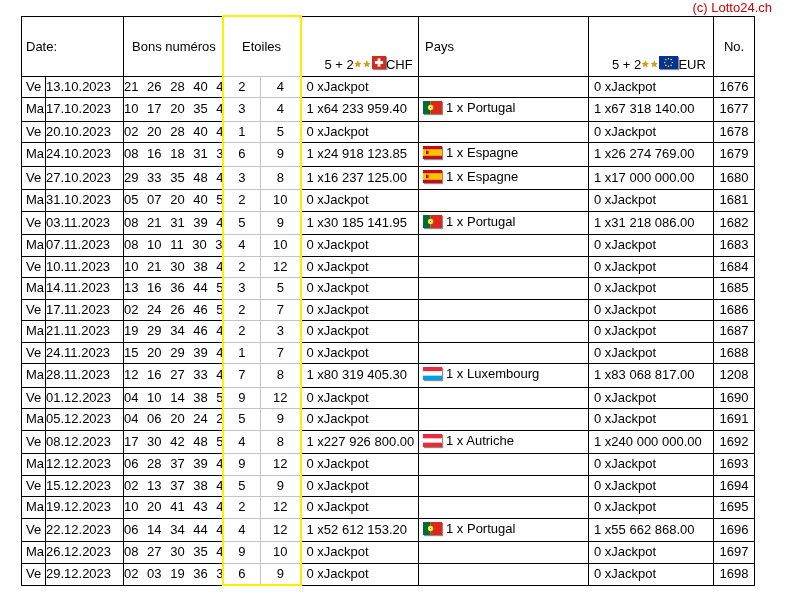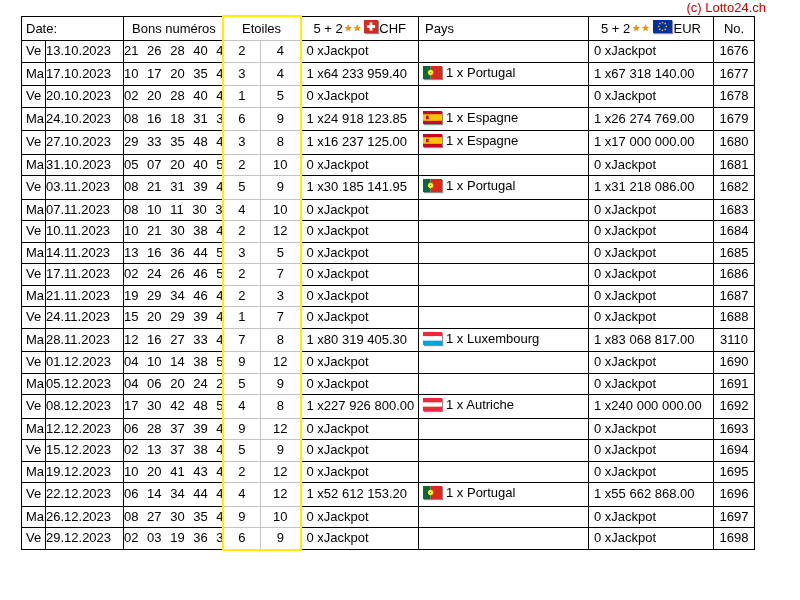--- a/index.html
+++ b/index.html
@@ -1,20 +1,20 @@
 <!DOCTYPE html>
 <html><head>
 <meta charset="utf-8">
 <style>
   html,body { margin:0; padding:0; background:#ffffff; }
   body { width:800px; height:600px; font-family:"Liberation Sans", sans-serif; }
   .page { position:relative; width:800px; height:600px; background:#fff; overflow:hidden; }
 
   .copyright {
-    position:absolute; top:1px; right:34px;
+    position:absolute; top:1px; right:28px;
     color:#cc0000; font-size:13px; line-height:14px;
   }
 
   table.results {
     position:absolute; left:21px; top:15px;
     width:733px; border-collapse:collapse; table-layout:fixed;
     font-size:13px;
   }
   td, th {
     border:1px solid #000;
@@ -46,21 +46,21 @@
 
   .pair { display:flex; padding:0 5px; }
   .c-pays { padding-left:4px; }
   .c-pays .flag { display:inline-block; vertical-align:-2px; margin-right:4px; }
   .c-pays svg, .curhead svg { box-shadow:1px 1px 1px rgba(0,0,0,.45); }
 
   .h-date { padding-left:4px; }
   .h-nums { padding-left:8px; }
   .h-pays { padding-left:6px; }
   .h-no   { text-align:center; padding:0;margin-top:44px; }
-  .curhead { display:flex; justify-content:space-between; padding:0 12px; }
+  .curhead { display:flex; justify-content:space-between; padding:0 23px;margin-top:36px; }
   .stars { font-size:9px; color:#e89b00; letter-spacing:1px; text-shadow:0 0 1px #8a5a00; }
 </style>
 </head>
 <body>
 
 <div class="page">
 
   <div class="copyright">(c) Lotto24.ch</div>
 
   <table class="results">
@@ -426,21 +426,21 @@
                 <rect width="19" height="4.33" fill="#ed2939"></rect>
                 <rect y="4.33" width="19" height="4.33" fill="#ffffff"></rect>
                 <rect y="8.66" width="19" height="4.34" fill="#00a1de"></rect>
               </svg></span><span>1 x Luxembourg</span></td>
     <td>
             <div class="pair">
               <span>1 x</span>
               <span>83 068 817.00</span>
             </div>
           </td>
-    <td class="c-no">3110</td>
+    <td class="c-no">1208</td>
         </tr>
         <tr class="row-red">
     <td class="c-day">Ve</td>
     <td class="c-date">01.12.2023</td>
     <td class="c-nums">04 10 14 38 50</td>
     <td class="c-star s1">9</td>
     <td class="c-star s2">12</td>
     <td>
             <div class="pair">
               <span>0 x</span>

